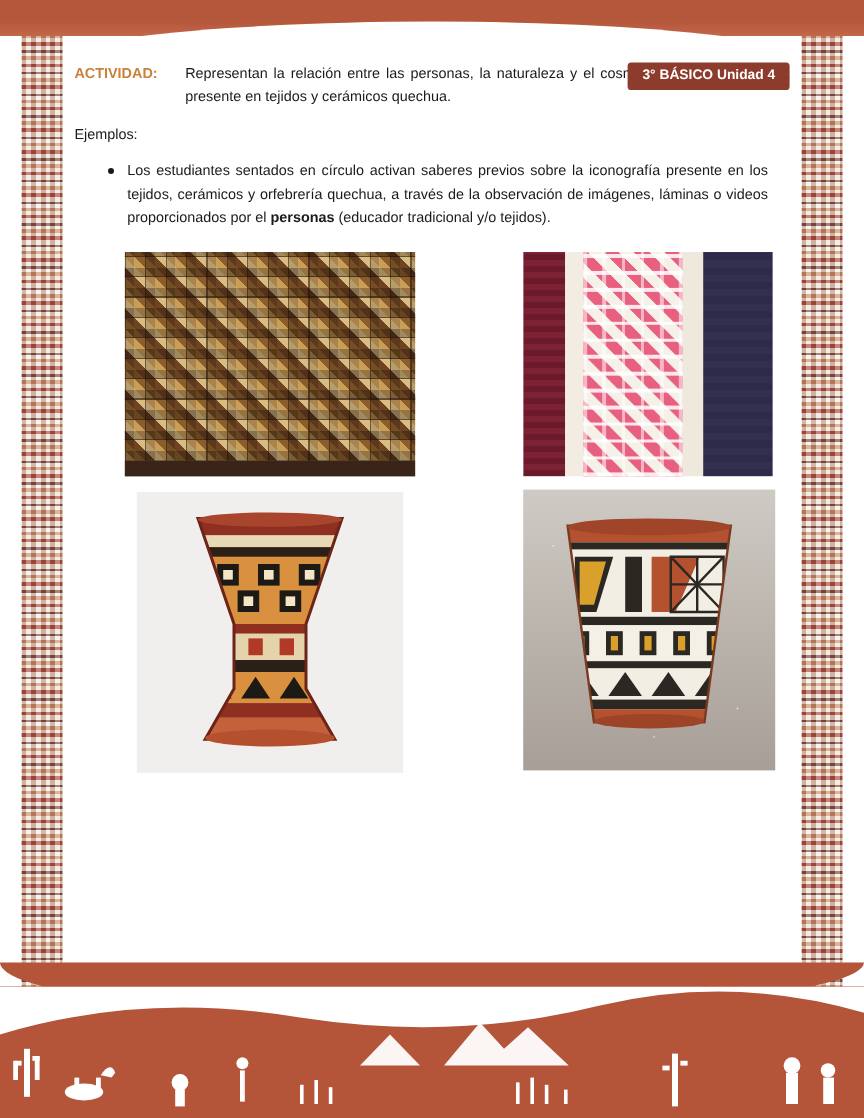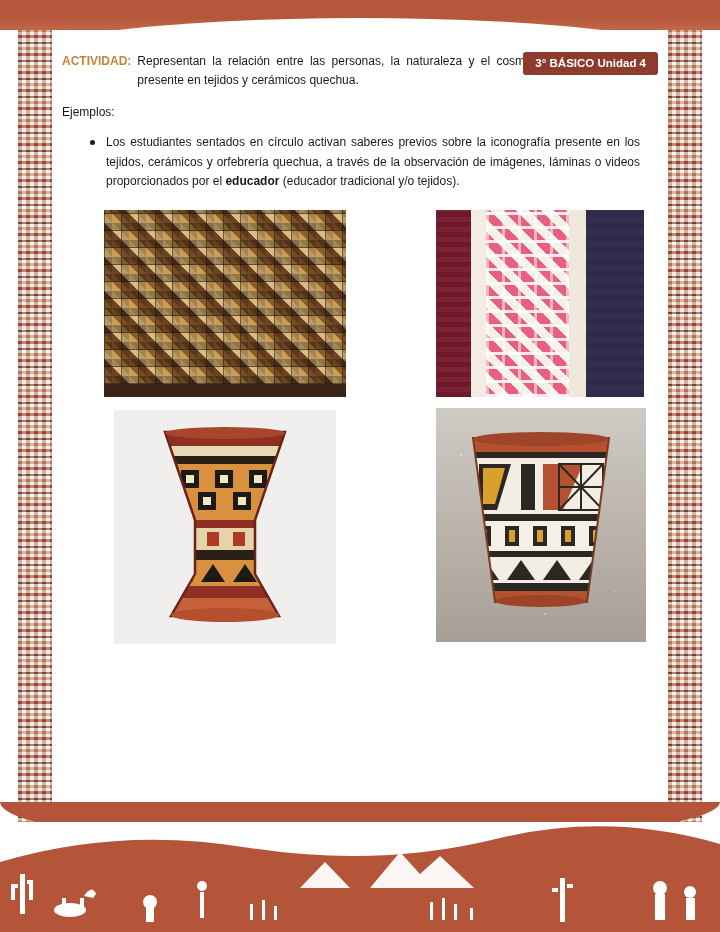--- a/index.html
+++ b/index.html
@@ -108,21 +108,21 @@
     font-size: 12px;
     color: #1a1a1a;
     line-height: 1.55;
   }
   .activity-label {
     color: #c8823c;
     font-weight: bold;
   }
   .activity-row {
     display: flex;
-    gap: 6px;
+    gap: 23px;
   }
   .activity-row .body {
     flex: 1;
     text-align: justify;
   }
 
   .ejemplos {
     margin-top: 16px;
     font-size: 12px;
     color: #1a1a1a;
@@ -237,21 +237,21 @@
     <div class="activity-block">
       <div class="activity-row">
         <span class="activity-label">ACTIVIDAD:</span>
         <span class="body">Representan la relación entre las personas, la naturaleza y el cosmos desde la iconografía presente en tejidos y cerámicos quechua.</span>
       </div>
     </div>
 
     <div class="ejemplos">Ejemplos:</div>
 
     <ul class="bullet-list">
-      <li><span>Los estudiantes sentados en círculo activan saberes previos sobre la iconografía presente en los tejidos, cerámicos y orfebrería quechua, a través de la observación de imágenes, láminas o videos proporcionados por el </span><span class="bold">educador</span><span> (educador tradicional y/o tejidos).</span></li>
+      <li><span>Los estudiantes sentados en círculo activan saberes previos sobre la iconografía presente en los tejidos, cerámicos y orfebrería quechua, a través de la observación de imágenes, láminas o videos proporcionados por el </span><span class="bold">personas</span><span> (educador tradicional y/o tejidos).</span></li>
     </ul>
 
     <div class="img-grid">
 
       <div class="img-cell tex1"></div>
 
       <div class="img-cell tex2">
         <div class="band b-maroon"></div>
         <div class="band b-white"></div>
         <div class="band b-pink"></div>

